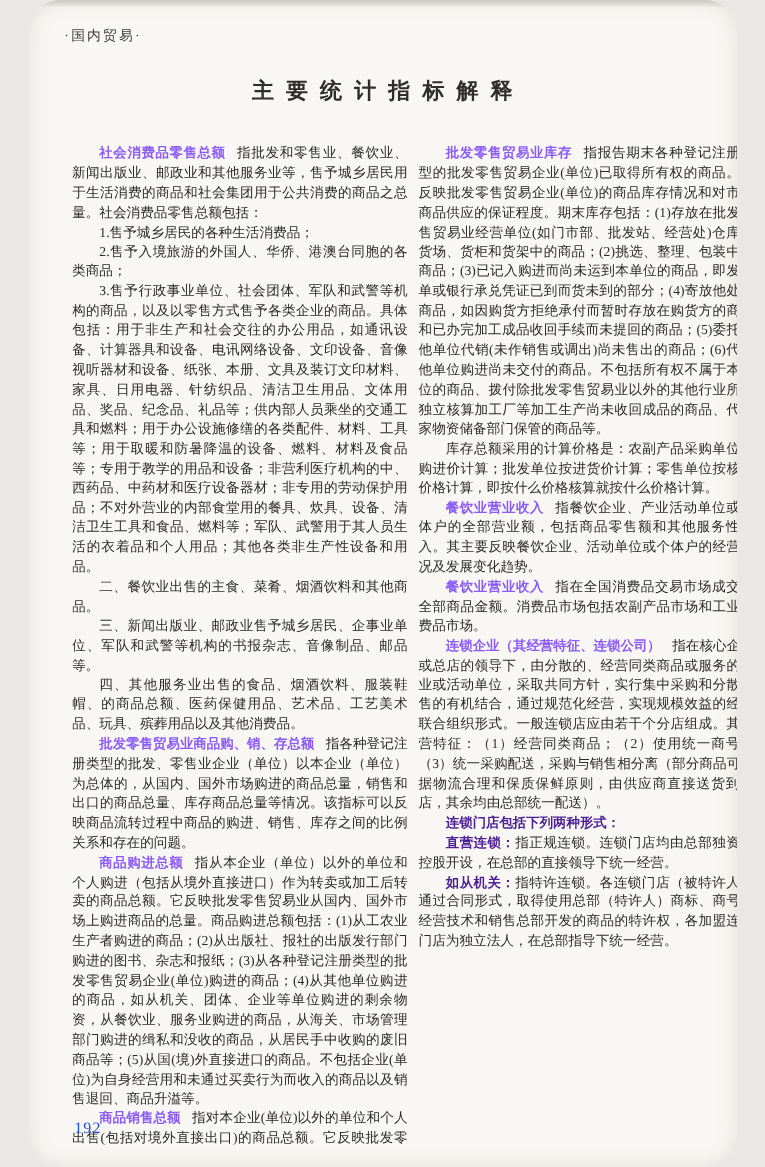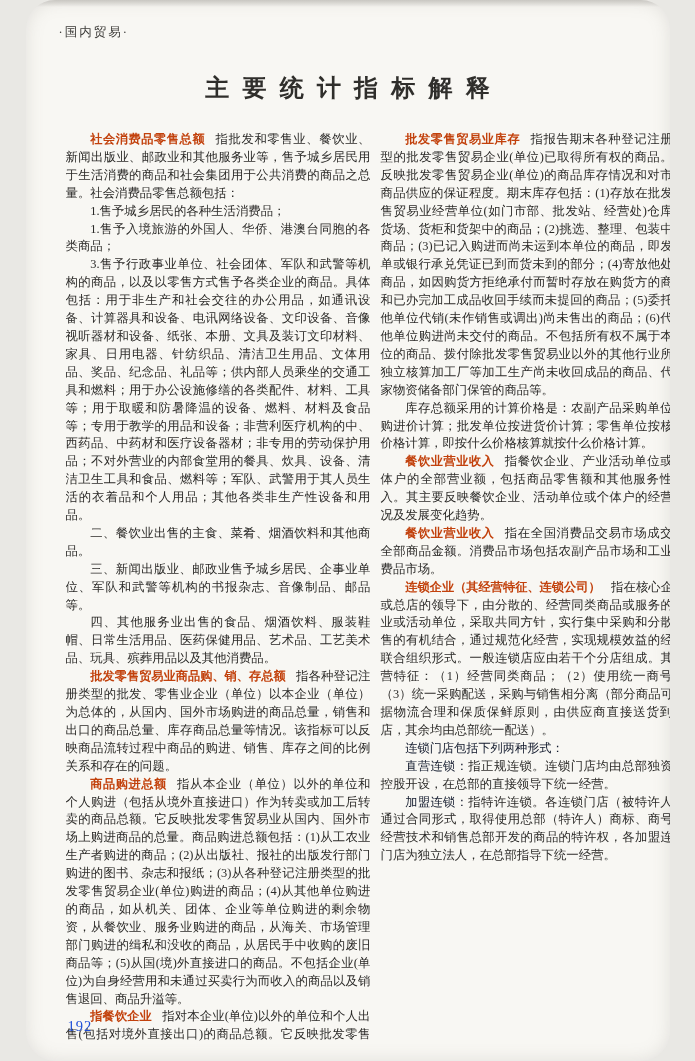--- a/index.html
+++ b/index.html
@@ -19,78 +19,78 @@
     background:linear-gradient(#c9c7c2,rgba(201,199,194,0));
     pointer-events:none;
   }
   .running-head{
     position:absolute;top:24px;left:33px;
     font-size:12.5px;letter-spacing:2px;color:#3c3b38;
   }
   .doc-title{
     position:absolute;top:56px;left:0;width:100%;
     text-align:center;
-    font-size:24px;font-weight:700;color:#2f2e2b;
+    font-size:20px;font-weight:700;color:#2f2e2b;
     letter-spacing:0.55em;text-indent:0.55em;
   }
   .columns{
     position:absolute;top:131px;left:40px;
     width:620px;height:912px;
     display:flex;gap:10px;
     overflow:hidden;
   }
   .col{
     width:305px;
     font-size:12.4px;
     line-height:17.9px;
     text-align:justify;
   }
   .para{margin:0;text-indent:2em;}
   .para.noindent{text-indent:0;}
   .term{
     font-family:"DejaVu Sans","Liberation Sans",sans-serif;
-    font-weight:700;font-size:12.2px;color:#c2410c;
+    font-weight:700;font-size:12.2px;color:#8b5cf6;
     margin-right:0.85em;
   }
   .lead{
     font-family:"DejaVu Sans","Liberation Sans",sans-serif;
-    font-weight:400;font-size:12.2px;color:#0f172a;
+    font-weight:700;font-size:12.2px;color:#4c1d95;
   }
   .page-number{
     position:absolute;left:42px;bottom:26px;
     font-size:14.5px;color:#1d4ed8;letter-spacing:1px;
   }
 </style>
 </head>
 <body>
 
 <div class="page">
   <div class="running-head">·国内贸易·</div>
 
   <h1 class="doc-title">主要统计指标解释</h1>
 
   <div class="columns">
     <div class="col">
         <p class="para"><b class="term">社会消费品零售总额</b>指批发和零售业、餐饮业、新闻出版业、邮政业和其他服务业等，售予城乡居民用于生活消费的商品和社会集团用于公共消费的商品之总量。社会消费品零售总额包括：</p>
         <p class="para">1.售予城乡居民的各种生活消费品；</p>
-        <p class="para">1.售予入境旅游的外国人、华侨、港澳台同胞的各类商品；</p>
+        <p class="para">2.售予入境旅游的外国人、华侨、港澳台同胞的各类商品；</p>
         <p class="para">3.售予行政事业单位、社会团体、军队和武警等机构的商品，以及以零售方式售予各类企业的商品。具体包括：用于非生产和社会交往的办公用品，如通讯设备、计算器具和设备、电讯网络设备、文印设备、音像视听器材和设备、纸张、本册、文具及装订文印材料、家具、日用电器、针纺织品、清洁卫生用品、文体用品、奖品、纪念品、礼品等；供内部人员乘坐的交通工具和燃料；用于办公设施修缮的各类配件、材料、工具等；用于取暖和防暑降温的设备、燃料、材料及食品等；专用于教学的用品和设备；非营利医疗机构的中、西药品、中药材和医疗设备器材；非专用的劳动保护用品；不对外营业的内部食堂用的餐具、炊具、设备、清洁卫生工具和食品、燃料等；军队、武警用于其人员生活的衣着品和个人用品；其他各类非生产性设备和用品。</p>
         <p class="para">二、餐饮业出售的主食、菜肴、烟酒饮料和其他商品。</p>
         <p class="para">三、新闻出版业、邮政业售予城乡居民、企事业单位、军队和武警等机构的书报杂志、音像制品、邮品等。</p>
-        <p class="para">四、其他服务业出售的食品、烟酒饮料、服装鞋帽、日常生活用品、医药保健用品、艺术品、工艺美术品、玩具、殡葬用品以及其他消费品。</p>
+        <p class="para">四、其他服务业出售的食品、烟酒饮料、服装鞋帽、的商品总额、医药保健用品、艺术品、工艺美术品、玩具、殡葬用品以及其他消费品。</p>
         <p class="para"><b class="term">批发零售贸易业商品购、销、存总额</b>指各种登记注册类型的批发、零售业企业（单位）以本企业（单位）为总体的，从国内、国外市场购进的商品总量，销售和出口的商品总量、库存商品总量等情况。该指标可以反映商品流转过程中商品的购进、销售、库存之间的比例关系和存在的问题。</p>
         <p class="para"><b class="term">商品购进总额</b>指从本企业（单位）以外的单位和个人购进（包括从境外直接进口）作为转卖或加工后转卖的商品总额。它反映批发零售贸易业从国内、国外市场上购进商品的总量。商品购进总额包括：(1)从工农业生产者购进的商品；(2)从出版社、报社的出版发行部门购进的图书、杂志和报纸；(3)从各种登记注册类型的批发零售贸易企业(单位)购进的商品；(4)从其他单位购进的商品，如从机关、团体、企业等单位购进的剩余物资，从餐饮业、服务业购进的商品，从海关、市场管理部门购进的缉私和没收的商品，从居民手中收购的废旧商品等；(5)从国(境)外直接进口的商品。不包括企业(单位)为自身经营用和未通过买卖行为而收入的商品以及销售退回、商品升溢等。</p>
-        <p class="para"><b class="term">指餐饮企业</b>指对本企业(单位)以外的单位和个人出售(包括对境外直接出口)的商品总额。它反映批发零售贸易业在国内市场上销售商品以及出口商品的总量。商品销售总额包括：(1)售给城乡居民和社会集团消费用的商品；(2)售给工业、农业、建筑业、运输邮电业、批发零售贸易业、餐饮业、服务业等作为生产、经营使用的商</p>
+        <p class="para"><b class="term">商品销售总额</b>指对本企业(单位)以外的单位和个人出售(包括对境外直接出口)的商品总额。它反映批发零售贸易业在国内市场上销售商品以及出口商品的总量。商品销售总额包括：(1)售给城乡居民和社会集团消费用的商品；(2)售给工业、农业、建筑业、运输邮电业、批发零售贸易业、餐饮业、服务业等作为生产、经营使用的商</p>
       </div>
     <div class="col">
         <p class="para"><b class="term">批发零售贸易业库存</b>指报告期末各种登记注册类型的批发零售贸易企业(单位)已取得所有权的商品。它反映批发零售贸易企业(单位)的商品库存情况和对市场商品供应的保证程度。期末库存包括：(1)存放在批发零售贸易业经营单位(如门市部、批发站、经营处)仓库、货场、货柜和货架中的商品；(2)挑选、整理、包装中的商品；(3)已记入购进而尚未运到本单位的商品，即发货单或银行承兑凭证已到而货未到的部分；(4)寄放他处的商品，如因购货方拒绝承付而暂时存放在购货方的商品和已办完加工成品收回手续而未提回的商品；(5)委托其他单位代销(未作销售或调出)尚未售出的商品；(6)代其他单位购进尚未交付的商品。不包括所有权不属于本单位的商品、拨付除批发零售贸易业以外的其他行业所属独立核算加工厂等加工生产尚未收回成品的商品、代国家物资储备部门保管的商品等。</p>
         <p class="para">库存总额采用的计算价格是：农副产品采购单位按购进价计算；批发单位按进货价计算；零售单位按核算价格计算，即按什么价格核算就按什么价格计算。</p>
         <p class="para"><b class="term">餐饮业营业收入</b>指餐饮企业、产业活动单位或个体户的全部营业额，包括商品零售额和其他服务性收入。其主要反映餐饮企业、活动单位或个体户的经营情况及发展变化趋势。</p>
         <p class="para"><b class="term">餐饮业营业收入</b>指在全国消费品交易市场成交的全部商品金额。消费品市场包括农副产品市场和工业消费品市场。</p>
         <p class="para"><b class="term">连锁企业（其经营特征、连锁公司）</b>指在核心企业或总店的领导下，由分散的、经营同类商品或服务的企业或活动单位，采取共同方针，实行集中采购和分散销售的有机结合，通过规范化经营，实现规模效益的经济联合组织形式。一般连锁店应由若干个分店组成。其经营特征：（1）经营同类商品；（2）使用统一商号；（3）统一采购配送，采购与销售相分离（部分商品可根据物流合理和保质保鲜原则，由供应商直接送货到门店，其余均由总部统一配送）。</p>
         <p class="para"><b class="lead">连锁门店包括下列两种形式：</b></p>
         <p class="para"><b class="lead">直营连锁：</b>指正规连锁。连锁门店均由总部独资或控股开设，在总部的直接领导下统一经营。</p>
-        <p class="para"><b class="lead">加盟连锁：</b>指特许连锁。各连锁门店（被特许人）通过合同形式，取得使用总部（特许人）商标、商号、经营技术和销售总部开发的商品的特许权，各加盟连锁门店为独立法人，在总部指导下统一经营。</p>
+        <p class="para"><b class="lead">如从机关：</b>指特许连锁。各连锁门店（被特许人）通过合同形式，取得使用总部（特许人）商标、商号、经营技术和销售总部开发的商品的特许权，各加盟连锁门店为独立法人，在总部指导下统一经营。</p>
       </div>
   </div>
 
   <div class="page-number">192</div>
 </div>
 
 </body></html>

